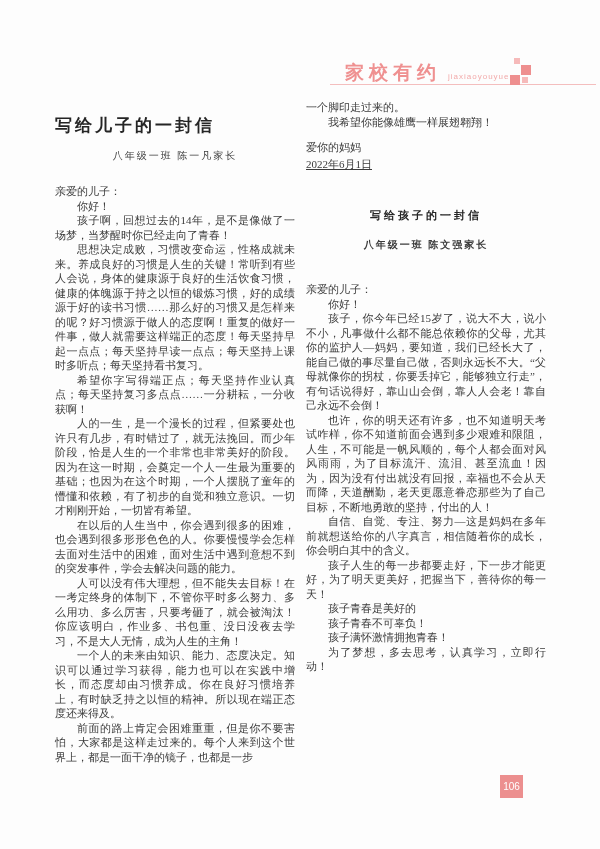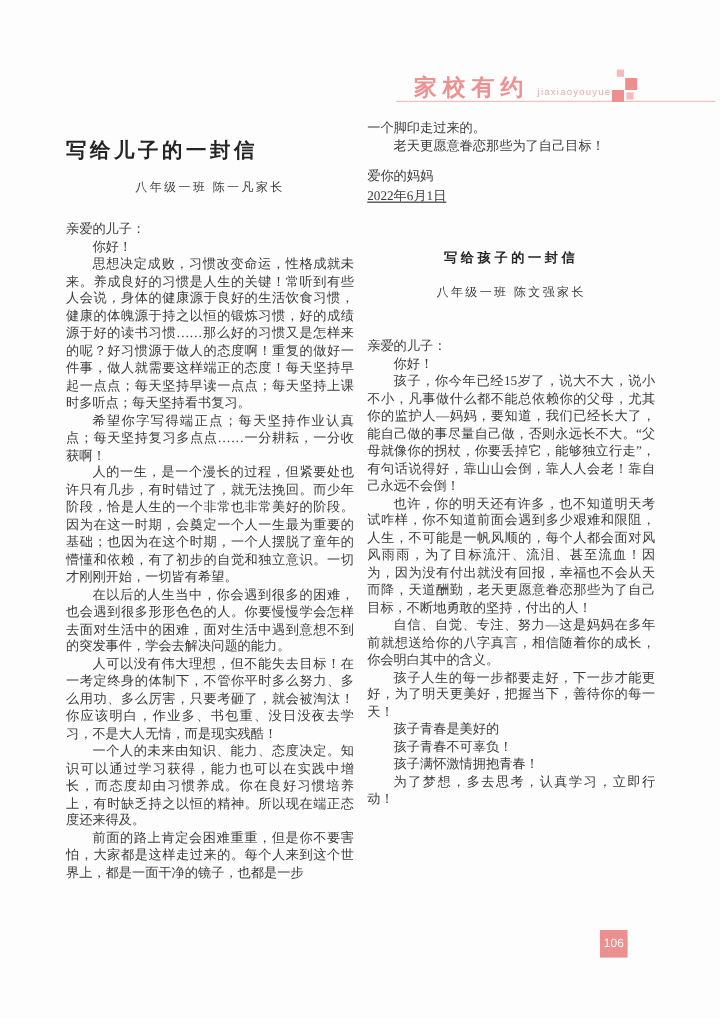--- a/index.html
+++ b/index.html
@@ -56,21 +56,21 @@
   .sig  { text-align:left; padding-right:30px; margin-top:11px !important; text-indent:0 !important; }
   .date { text-align:left; padding-right:23px; margin-top:2px  !important; text-indent:0 !important;text-decoration:underline; }
 
   .title2 {
     margin:32px 0 0 0; text-align:center; text-indent:0 !important;
     font-size:11px; font-weight:bold; letter-spacing:3px; color:#252525;
     line-height:24px;
   }
   .byline2 {
     margin-top:11px; text-align:center; text-indent:0;
-    font-size:10px; letter-spacing:2px; line-height:13px;
+    font-size:10px; letter-spacing:2px; line-height:13px;font-weight:bold;
   }
   .mt { margin-top:31px !important; }
 
   
   .page-num {
     position:absolute; left:500px; top:775px; width:23px; height:23px;
     background:#ec8f8f; color:#ffffff; text-align:center; line-height:23px;
     font-size:10px; font-family:"Liberation Sans","DejaVu Sans",sans-serif;
   }
 </style>
@@ -88,32 +88,33 @@
     <span class="sq sq3"></span>
     <span class="sq sq4"></span>
   </div>
 
   <h1 class="title1">写给儿子的一封信</h1>
   <div class="byline1">八年级一班 陈一凡家长</div>
 
   <div class="col-body col-left-body">
     <p class="flush">亲爱的儿子：</p>
     <p>你好！</p>
+    <p>孩子啊，回想过去的14年，是不是像做了一场梦，当梦醒时你已经走向了青春！</p>
     <p>思想决定成败，习惯改变命运，性格成就未来。养成良好的习惯是人生的关键！常听到有些人会说，身体的健康源于良好的生活饮食习惯，健康的体魄源于持之以恒的锻炼习惯，好的成绩源于好的读书习惯……那么好的习惯又是怎样来的呢？好习惯源于做人的态度啊！重复的做好一件事，做人就需要这样端正的态度！每天坚持早起一点点；每天坚持早读一点点；每天坚持上课时多听点；每天坚持看书复习。</p>
     <p>希望你字写得端正点；每天坚持作业认真点；每天坚持复习多点点……一分耕耘，一分收获啊！</p>
     <p>人的一生，是一个漫长的过程，但紧要处也许只有几步，有时错过了，就无法挽回。而少年阶段，恰是人生的一个非常也非常美好的阶段。因为在这一时期，会奠定一个人一生最为重要的基础；也因为在这个时期，一个人摆脱了童年的懵懂和依赖，有了初步的自觉和独立意识。一切才刚刚开始，一切皆有希望。</p>
     <p>在以后的人生当中，你会遇到很多的困难，也会遇到很多形形色色的人。你要慢慢学会怎样去面对生活中的困难，面对生活中遇到意想不到的突发事件，学会去解决问题的能力。</p>
-    <p>人可以没有伟大理想，但不能失去目标！在一考定终身的体制下，不管你平时多么努力、多么用功、多么厉害，只要考砸了，就会被淘汰！你应该明白，作业多、书包重、没日没夜去学习，不是大人无情，而是现实残酷！</p>
+    <p>人可以没有伟大理想，但不能失去目标！在一考定终身的体制下，不管你平时多么努力、多么用功、多么厉害，只要考砸了，就会被淘汰！你应该明白，作业多、书包重、没日没夜去学习，不是大人无情，成为人生的主角！</p>
     <p>一个人的未来由知识、能力、态度决定。知识可以通过学习获得，能力也可以在实践中增长，而态度却由习惯养成。你在良好习惯培养上，有时缺乏持之以恒的精神。所以现在端正态度还来得及。</p>
     <p>前面的路上肯定会困难重重，但是你不要害怕，大家都是这样走过来的。每个人来到这个世界上，都是一面干净的镜子，也都是一步</p>
   </div>
 
   <div class="col-body col-right-body">
     <p class="flush">一个脚印走过来的。</p>
-    <p>老天更愿意眷恋那些为了自己目标！</p>
+    <p>我希望你能像雄鹰一样展翅翱翔！</p>
     <p class="sig">爱你的妈妈</p>
     <p class="date">2022年6月1日</p>
 
     <h2 class="title2">写给孩子的一封信</h2>
     <div class="byline2">八年级一班 陈文强家长</div>
 
     <p class="flush mt">亲爱的儿子：</p>
     <p>你好！</p>
     <p>孩子，你今年已经15岁了，说大不大，说小不小，凡事做什么都不能总依赖你的父母，尤其你的监护人—妈妈，要知道，我们已经长大了，能自己做的事尽量自己做，否则永远长不大。“父母就像你的拐杖，你要丢掉它，能够独立行走”，有句话说得好，靠山山会倒，靠人人会老！靠自己永远不会倒！</p>
     <p>也许，你的明天还有许多，也不知道明天考试咋样，你不知道前面会遇到多少艰难和限阻，人生，不可能是一帆风顺的，每个人都会面对风风雨雨，为了目标流汗、流泪、甚至流血！因为，因为没有付出就没有回报，幸福也不会从天而降，天道酬勤，老天更愿意眷恋那些为了自己目标，不断地勇敢的坚持，付出的人！</p>

